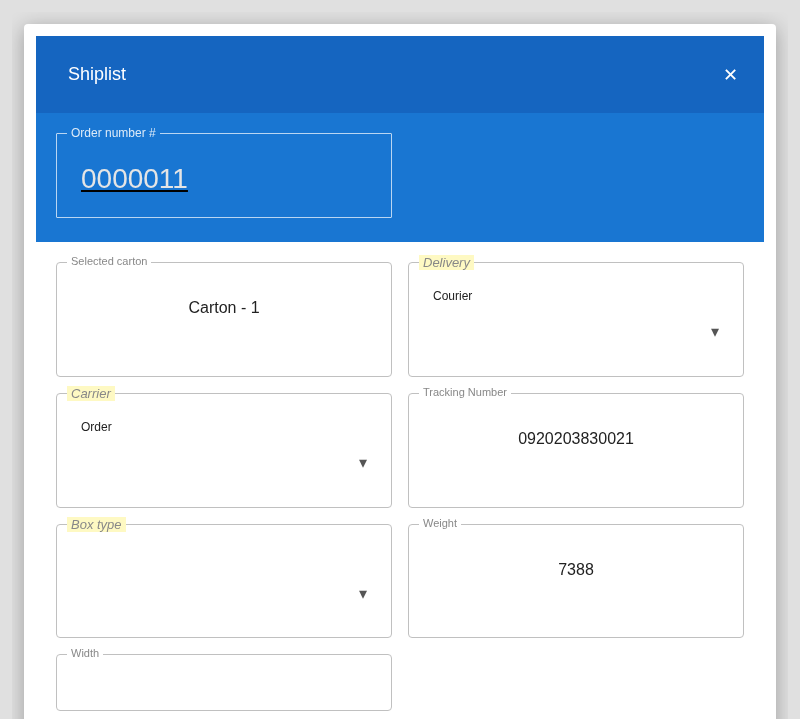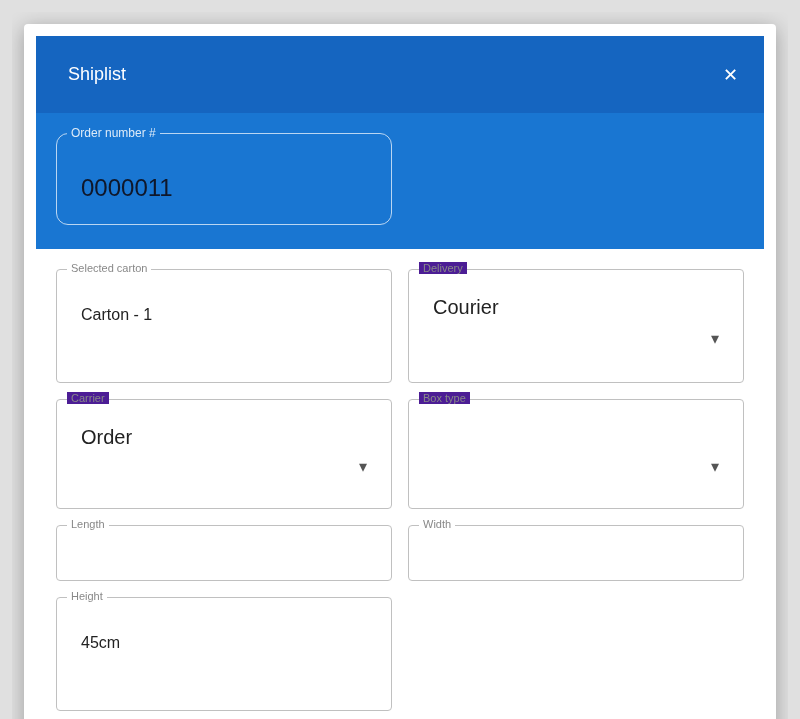--- a/index.html
+++ b/index.html
@@ -58,55 +58,57 @@
       background: #1976d2;
       padding: 20px 20px 24px 20px;
       display: grid;
       grid-template-columns: 1fr 1fr;
       gap: 16px;
     }
 
     .field-group {
       position: relative;
       border: 1.5px solid rgba(255,255,255,0.7);
-      border-radius: 12px;
+      border-radius: 1px;
       padding: 8px 12px 10px 12px;
       background: transparent;
+      text-decoration: underline;
     }
 
     .field-group-label {
       font-size: 12px;
       color: rgba(255,255,255,0.85);
       position: absolute;
       top: -8px;
       left: 10px;
       background: #1976d2;
       padding: 0 4px;
     }
 
     .field-group-value {
-      font-size: 24px;
-      color: #0f172a;
+      font-size: 28px;
+      color: #e5e5e5;
       font-weight: 400;
-      margin-top: 20px;
+      margin-top: 9px;
     }
 
     .content {
       padding: 20px;
       display: grid;
       grid-template-columns: 1fr 1fr;
       gap: 16px;
       flex: 1;
     }
 
     .input-field {
       position: relative;
       border: 1.5px solid #c0c0c0;
       border-radius: 4px;
       padding: 8px 12px 10px 12px;
+      text-align: center;
     }
 
     .input-label {
       font-size: 11px;
       color: #888;
       position: absolute;
       top: -8px;
       left: 10px;
       background: #fff;
       padding: 0 4px;
@@ -120,31 +122,32 @@
     }
 
     .select-field {
       position: relative;
       border: 1.5px solid #c0c0c0;
       border-radius: 4px;
       padding: 8px 36px 10px 12px;
     }
 
     .select-label {
-      font-size: 11px;
+      font-size: 13px;
       color: #888;
       position: absolute;
       top: -8px;
       left: 10px;
-      background: #4c1d95;
+      background: #fef9c3;
       padding: 0 4px;
+      font-style: italic;
     }
 
     .select-value {
-      font-size: 20px;
+      font-size: 12px;
       color: #222;
       margin-top: 6px;
       min-height: 24px;
     }
 
     .select-arrow {
       position: absolute;
       right: 12px;
       top: 50%;
       transform: translateY(-20%);
@@ -183,34 +186,35 @@
       <div class="select-value">Courier</div>
       <span class="select-arrow">▾</span>
     </div>
 
     <div class="select-field">
       <span class="select-label">Carrier</span>
       <div class="select-value">Order</div>
       <span class="select-arrow">▾</span>
     </div>
 
+    <div class="input-field">
+      <span class="input-label">Tracking Number</span>
+      <div class="input-value">0920203830021</div>
+    </div>
 
     <div class="select-field">
       <span class="select-label">Box type</span>
       <span class="select-arrow">▾</span>
     </div>
 
     <div class="input-field">
-      <span class="input-label">Length</span>
+      <span class="input-label">Weight</span>
+      <div class="input-value">7388</div>
     </div>
 
     <div class="input-field">
       <span class="input-label">Width</span>
     </div>
 
-    <div class="input-field">
-      <span class="input-label">Height</span>
-      <div class="input-value">45cm</div>
-    </div>
 
 
   </div>
 </div>
 
 </body></html>

